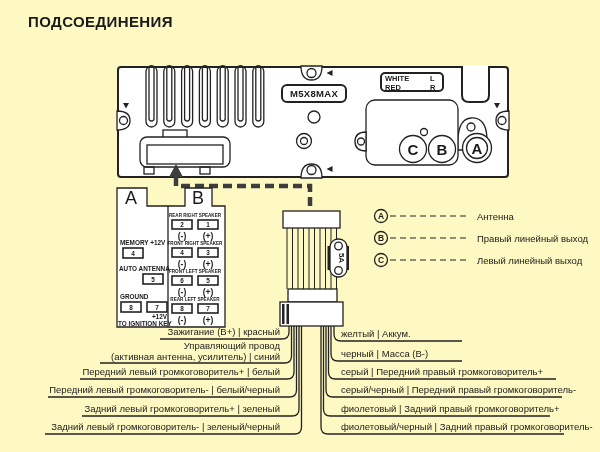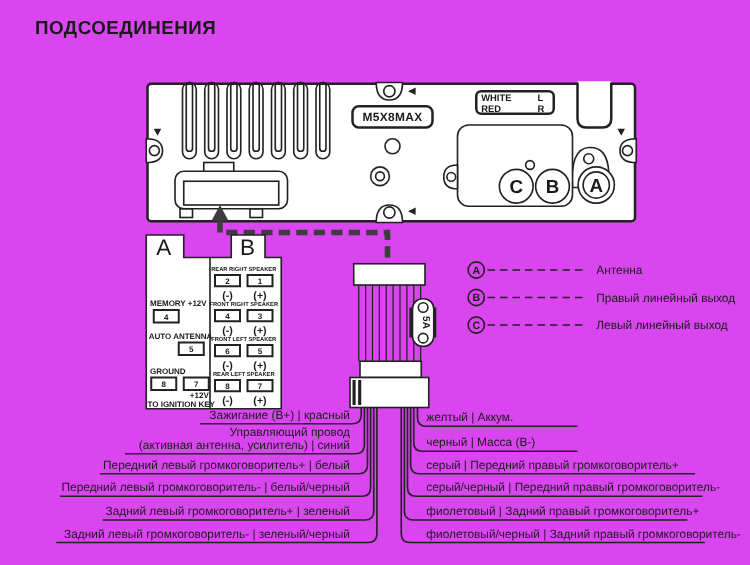--- a/index.html
+++ b/index.html
@@ -1,16 +1,16 @@
 <!DOCTYPE html>
 <html><head>
 <meta charset="utf-8">
 <style>
   html,body{margin:0;padding:0;background:#fff;}
-  .page{position:relative;width:600px;height:452px;background:#d946ef;overflow:hidden;
+  .page{position:relative;width:600px;height:452px;background:#fef9c3;overflow:hidden;
         font-family:"Liberation Sans",sans-serif;}
   svg text{font-family:"Liberation Sans",sans-serif;fill:#1a1a1a;}
   .title{font-size:15px;font-weight:bold;letter-spacing:.4px;}
   .wire{font-size:9.5px;}
   .leg{font-size:9.5px;}
   .lk{font-size:8.5px;font-weight:bold;}
   .sec{font-size:18px;}
   .hdr{font-size:4.6px;font-weight:bold;}
   .pin{font-size:6.4px;font-weight:bold;}
   .albl{font-size:6.4px;font-weight:bold;}

